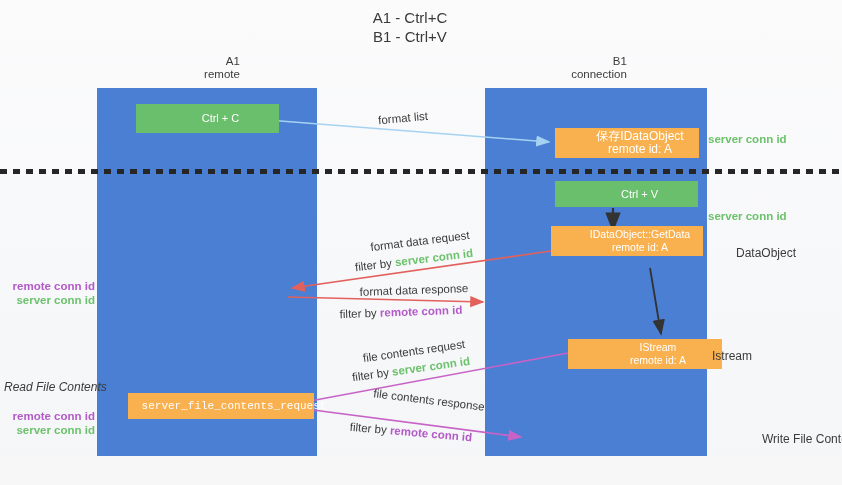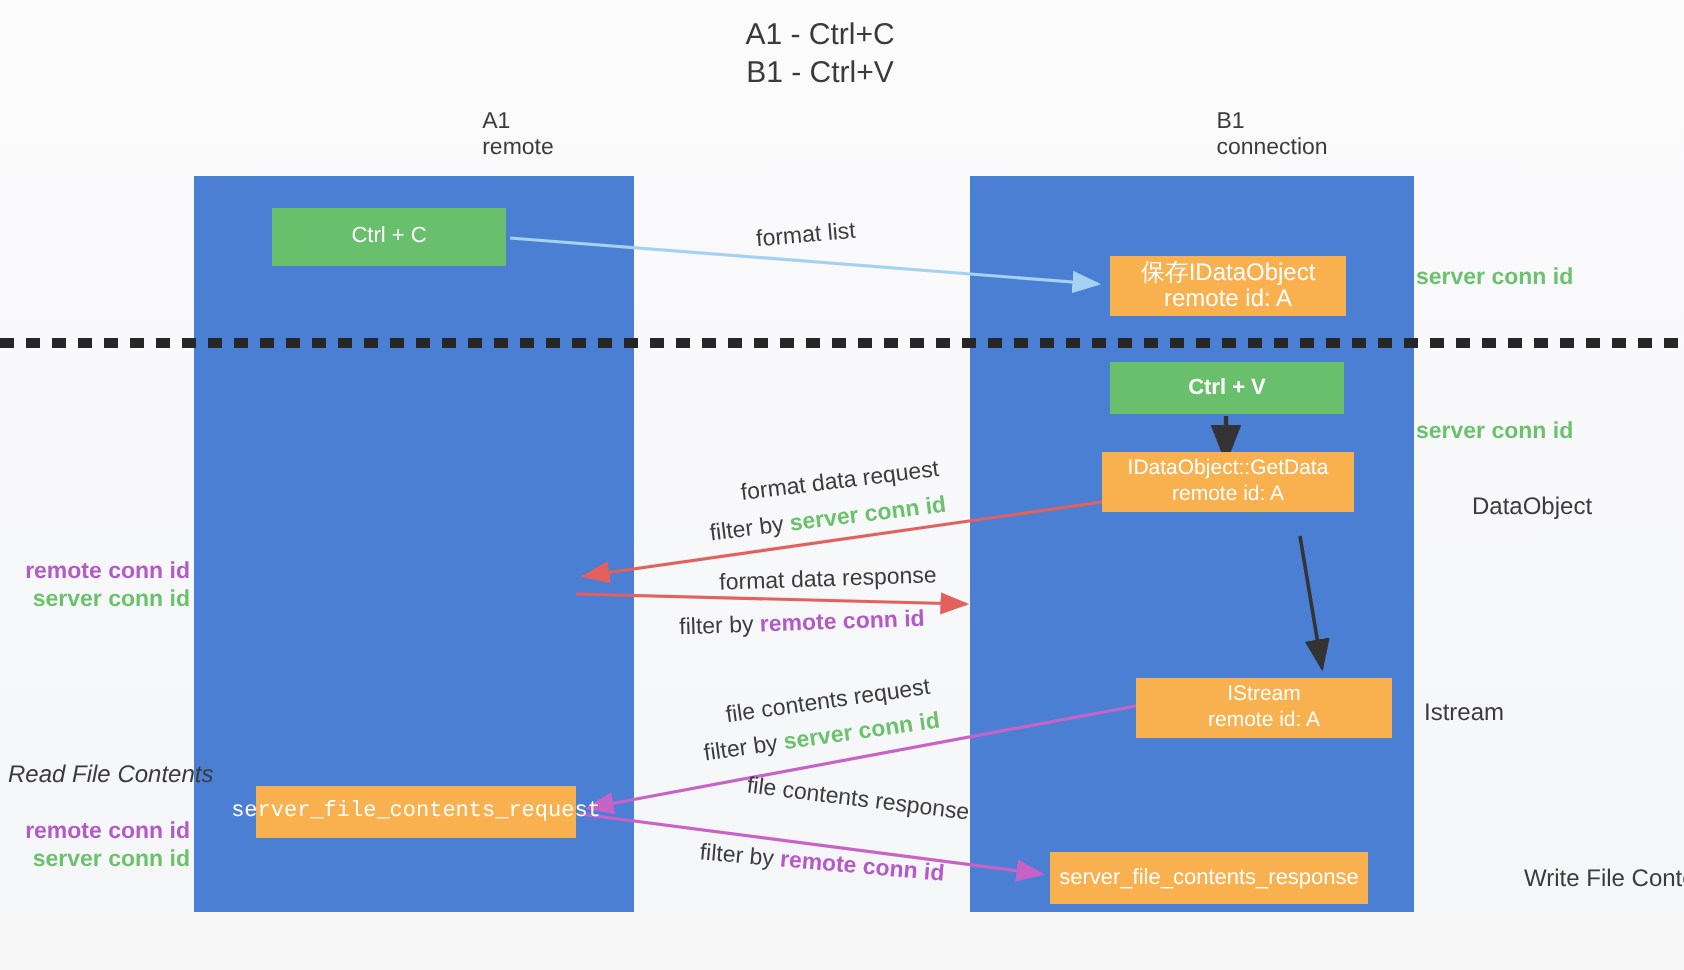--- a/index.html
+++ b/index.html
@@ -1,28 +1,28 @@
 <!DOCTYPE html>
 <html><head>
 <meta charset="utf-8">
 <style>
   html,body{margin:0;padding:0;background:#f7f7f8;font-family:"Liberation Sans",sans-serif;}
   .stage{position:relative;width:842px;height:456px;background:linear-gradient(#fbfbfc,#f5f6f8);overflow:hidden;}
 
   .title{position:absolute;left:410px;top:8px;transform:translateX(-50%);text-align:center;
          color:#3a3a3a;font-size:15px;line-height:19px;}
-  .col-header{position:absolute;transform:translateX(-50%);text-align:left;color:#3b3b3b;
-         font-size:11.5px;line-height:13px;margin-left:37px;}
+  .col-header{position:absolute;transform:translateX(-50%);text-align:right;color:#3b3b3b;
+         font-size:11.5px;line-height:13px;}
 
   .column{position:absolute;top:88px;height:371px;background:#4a7fd4;border-bottom:2px solid #b9c8ec;}
   .col-left{left:97px;width:220px;}
   .col-right{left:485px;width:222px;}
 
   .box{position:absolute;display:flex;flex-direction:column;align-items:center;justify-content:center;
-       color:#ffffff;font-size:11px;line-height:13px;text-align:center;white-space:nowrap;}
+       color:#ffffff;font-size:11px;line-height:13px;text-align:center;white-space:nowrap;padding-left:26px;}
   .green{background:#6abf6c;}
   .orange{background:#f9b04f;}
 
   .divider{position:absolute;left:0;top:169px;width:842px;height:5px;
            background:repeating-linear-gradient(90deg,#262626 0 7px,transparent 7px 13px);}
 
   .arrows{position:absolute;left:0;top:0;}
 
   .flow-label{position:absolute;transform:translate(-50%,-50%) rotate(var(--rot,0deg));
               white-space:nowrap;font-size:11.5px;color:#3c3c3c;}
@@ -81,43 +81,40 @@
 
   <div class="box green" style="left:136px;top:104px;width:117px;height:29px;">
     <div>Ctrl + C</div>
   </div>
 
   <div class="box orange" style="left:555px;top:128px;width:118px;height:30px;font-size:12px;">
     <div>保存IDataObject</div>
     <div>remote id: A</div>
   </div>
 
-  <div class="box green" style="left:555px;top:181px;width:117px;height:26px;font-weight:bold;">
+  <div class="box green" style="left:555px;top:181px;width:117px;height:26px;">
     <div>Ctrl + V</div>
   </div>
 
   <div class="box orange" style="left:551px;top:226px;width:126px;height:30px;font-size:10.5px;">
     <div>IDataObject::GetData</div>
     <div>remote id: A</div>
   </div>
 
 
 
   <div class="box orange" style="left:568px;top:339px;width:128px;height:30px;font-size:10.5px;">
     <div>IStream</div>
     <div>remote id: A</div>
   </div>
 
   <div class="box orange" style="left:128px;top:393px;width:160px;height:26px;font-family:Liberation Mono, monospace;">
     <div>server_file_contents_request</div>
   </div>
 
-  <div class="box orange" style="left:525px;top:426px;width:159px;height:26px;">
-    <div>server_file_contents_response</div>
-  </div>
 
   <div class="flow-label" style="left:403px;top:118px;--rot:-5deg;">format list</div>
   <div class="flow-label" style="left:420px;top:241px;--rot:-7deg;">format data request</div>
   <div class="flow-label" style="left:414px;top:260px;--rot:-7deg;"><span>filter by </span><span class="green-t">server conn id</span></div>
   <div class="flow-label" style="left:414px;top:290px;--rot:-2deg;">format data response</div>
   <div class="flow-label" style="left:401px;top:312px;--rot:-2deg;"><span>filter by </span><span class="purple-t">remote conn id</span></div>
   <div class="flow-label" style="left:414px;top:351px;--rot:-8deg;">file contents request</div>
   <div class="flow-label" style="left:411px;top:369px;--rot:-8deg;"><span>filter by </span><span class="green-t">server conn id</span></div>
   <div class="flow-label" style="left:429px;top:400px;--rot:7deg;">file contents response</div>
   <div class="flow-label" style="left:411px;top:432px;--rot:5deg;"><span>filter by </span><span class="purple-t">remote conn id</span></div>

